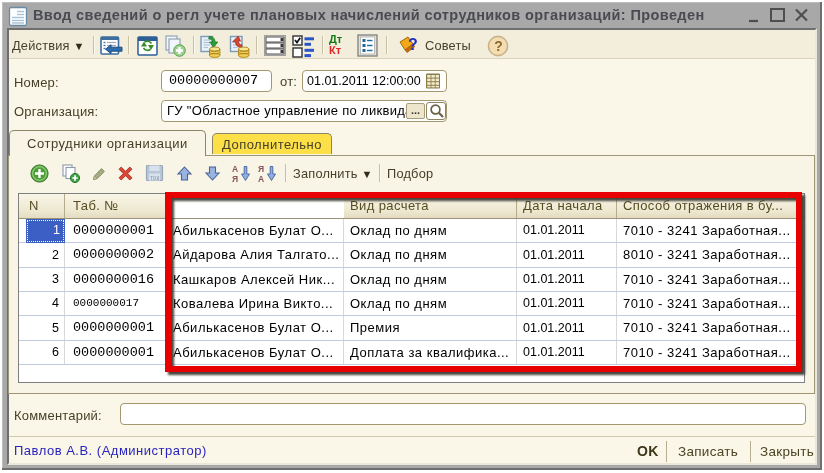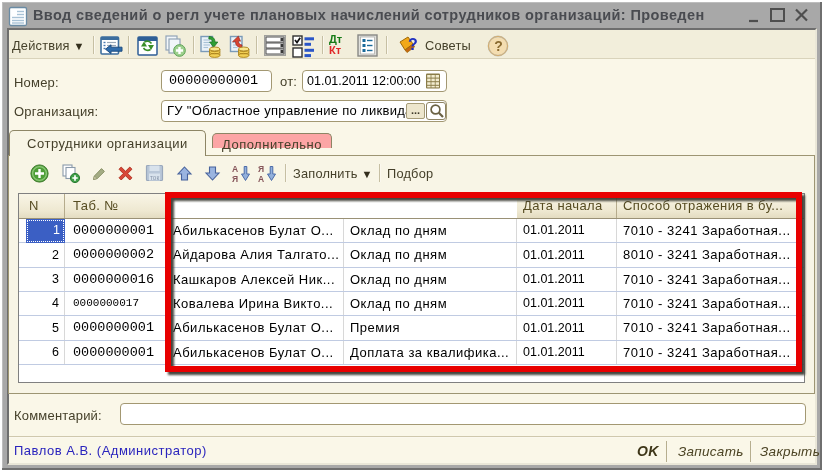--- a/index.html
+++ b/index.html
@@ -20,21 +20,21 @@
 #panel { left:8px; top:155px; width:807px; height:239px; border:1px solid #9d9573; background:#f8f5e6; }
 
 #tbl { left:18px; top:193px; width:787px; height:190px; background:#fff; border:1px solid #808080; }
 .hd { position:absolute; top:0; height:24px; background:linear-gradient(#f9f5e6,#eee8d1 70%,#e3dcc1); border-right:1px solid #b5ab8c; color:#564c22; font-size:13px; letter-spacing:0.4px; line-height:24px; padding-left:6px; white-space:nowrap; overflow:hidden; }
 .row { position:absolute; width:785px; border-bottom:1px solid #c0cbe2; background:#fff; }
 .cell { position:absolute; top:0; height:100%; font-size:13px; letter-spacing:0.5px; color:#000; white-space:nowrap; overflow:hidden; padding-left:6px; border-right:1px solid #d8d8d8; }
 .num { text-align:right; padding-right:5px; padding-left:0; }
 
 #red { left:165px; top:192px; width:637px; height:180px; border:6px solid #e80000; filter:drop-shadow(3px 3.5px 1px rgba(60,60,52,0.95)); }
 
-.btn { font-size:13.5px; letter-spacing:0.3px; color:#4c4424;font-style:italic; }
+.btn { font-size:13.5px; letter-spacing:0.3px; color:#4c4424; }
 .vsep { position:absolute; width:1px; height:21px; top:441px; background:#b6ae8e; box-shadow:1px 0 0 #faf7ec; }
 svg { position:absolute; overflow:visible; }
 </style>
 </head>
 <body>
 <div id="frame" class="abs"></div>
 <div id="client" class="abs"></div>
 
 <svg class="abs" style="left:9px;top:7px" width="18" height="19" viewBox="0 0 18 19">
   <rect x="0.5" y="0.5" width="17" height="18" rx="1.5" fill="#fdfeff" stroke="#6a8ba4" stroke-width="1.3"></rect>
@@ -168,21 +168,21 @@
   <text x="10" y="16" font-family="Liberation Sans" font-size="16" font-weight="bold" fill="#2030c0">?</text>
 </svg>
 <div class="abs lbl" style="left:425px;top:38px;font-size:12.8px">Советы</div>
 <svg class="abs" style="left:487px;top:35px" width="22" height="22" viewBox="0 0 22 22">
   <circle cx="11" cy="11" r="9.6" fill="#f4ddb0" stroke="#c0c0b4" stroke-width="1.6"></circle>
   <circle cx="11" cy="11" r="9.6" fill="none" stroke="#d8a860" stroke-width="0.8"></circle>
   <text x="7.2" y="16" font-family="Liberation Sans" font-size="14" font-weight="bold" fill="#8a6a30">?</text>
 </svg>
 
 <div class="abs lbl" style="left:14px;top:75px">Номер:</div>
-<div class="abs fld" style="left:161px;top:70px;width:111px;height:22px;font-family:'Liberation Mono',monospace;font-size:13.5px;letter-spacing:0;padding-left:7px">00000000001</div>
+<div class="abs fld" style="left:161px;top:70px;width:111px;height:22px;font-family:'Liberation Mono',monospace;font-size:13.5px;letter-spacing:0;padding-left:7px">00000000007</div>
 <div class="abs lbl" style="left:280px;top:74px">от:</div>
 <div class="abs fld" style="left:302px;top:70px;width:145px;height:22px;font-size:12.5px;letter-spacing:0;padding-left:4px">01.01.2011 12:00:00</div>
 <svg class="abs" style="left:425px;top:72px" width="18" height="18" viewBox="0 0 18 18">
   <rect x="1" y="1.5" width="14" height="15" fill="#8a7c48" rx="1"></rect>
   <g fill="#f2eccf">
     <rect x="2.2" y="3" width="3.4" height="2.6"></rect>
       <rect x="6.4" y="3" width="3.4" height="2.6"></rect>
       <rect x="10.6" y="3" width="3.4" height="2.6"></rect>
     <rect x="2.2" y="6.6" width="3.4" height="2.6"></rect>
       <rect x="6.4" y="6.6" width="3.4" height="2.6"></rect>
@@ -200,21 +200,21 @@
     <div style="width:240px;overflow:hidden;white-space:nowrap">ГУ "Областное управление по ликвидации чрезвычайных ситуаций"</div>
   </div>
 <div class="abs" style="left:406px;top:103px;width:19px;height:16px;background:#ede6cd;border:1px solid #a79d79;border-radius:2px;color:#3d3828;font-size:11px;text-align:center;line-height:12px;font-weight:bold">...</div>
 <div class="abs" style="left:426px;top:102px;width:20px;height:18px;border:1px solid #8d8363;border-radius:3px"></div>
 <svg class="abs" style="left:429px;top:103px" width="16" height="16" viewBox="0 0 16 16">
   <circle cx="6.5" cy="6.5" r="4.4" fill="none" stroke="#6b6244" stroke-width="1.7"></circle>
   <line x1="9.8" y1="9.8" x2="14" y2="14" stroke="#6b6244" stroke-width="2.2"></line>
 </svg>
 
 <div class="abs tab" style="left:9px;top:130px;width:197px;height:26px;background:#f8f5e6;line-height:26px;z-index:3">Сотрудники организации</div>
-<div class="abs tab" style="left:212px;top:133px;width:120px;height:15px;background:#fca5a5;line-height:22px;z-index:1">Дополнительно</div>
+<div class="abs tab" style="left:212px;top:133px;width:120px;height:21px;background:#fde047;line-height:22px;z-index:1">Дополнительно</div>
 <div id="panel" class="abs" style="z-index:2"></div>
 <div class="abs" style="left:10px;top:155px;width:195px;height:2px;background:#f8f5e6;z-index:4"></div>
 
 <svg class="abs" style="left:30px;top:164px;z-index:5" width="19" height="19" viewBox="0 0 19 19">
   <circle cx="9.5" cy="9.5" r="8.6" fill="#4e9e38" stroke="#3a7828" stroke-width="1"></circle>
   <circle cx="9.5" cy="9.5" r="6.9" fill="none" stroke="#8cc878" stroke-width="1.4"></circle>
   <path d="M9.5 5 v9 M5 9.5 h9" stroke="#fff" stroke-width="2.4"></path>
 </svg>
 <svg class="abs" style="left:61px;top:164px;z-index:5" width="20" height="19" viewBox="0 0 20 19">
   <rect x="2" y="1" width="9" height="11" fill="#fff" stroke="#8a9aaa" stroke-width="1.1"></rect>
@@ -253,20 +253,21 @@
 </svg>
 <div class="abs lbl" style="left:293px;top:166px;z-index:5;font-size:12.8px">Заполнить <span style="font-size:11px;position:relative;top:-0.5px;color:#332e1c">▼</span></div>
 <div class="abs lbl" style="left:387px;top:166px;z-index:5;font-size:12.8px">Подбор</div>
 <div class="tsep" style="left:285px;top:164px;z-index:5"></div>
 <div class="tsep" style="left:379px;top:164px;z-index:5"></div>
 
 <div id="tbl" class="abs" style="z-index:5"></div>
 <div class="abs" style="left:19px;top:194px;width:785px;height:188px;z-index:6;background:#fff;overflow:hidden">
   <div class="hd" style="left:0;width:46px;padding-left:10px">N</div>
   <div class="hd" style="left:46px;width:102px;padding-left:8px">Таб. №</div>
+  <div class="hd" style="left:325px;width:173px">Вид расчета</div>
   <div class="hd" style="left:498px;width:100px">Дата начала</div>
   <div class="hd" style="left:598px;width:187px;border-right:none">Способ отражения в бу...</div>
   <div class="abs" style="left:0;top:24px;width:785px;height:1px;background:#9a9176"></div>
   <div class="row" style="top:25px;height:24px;line-height:23px">
     <div class="cell num" style="left:0;width:46px;font-size:12.5px;letter-spacing:0"></div>
       <div class="abs" style="left:7px;top:0;width:39px;height:24px;background:#3b5fc4;color:#fff;outline:1px dotted #fff;outline-offset:-2px;font-size:12.5px;text-align:right;padding-right:5px;line-height:23px">1</div>
     <div class="cell" style="left:46px;width:102px;padding-left:8px;font-family:'Liberation Mono',monospace;font-size:13.5px;letter-spacing:0">0000000001</div>
     <div class="cell" style="left:148px;width:177px">Абилькасенов Булат О...</div>
     <div class="cell" style="left:325px;width:173px">Оклад по дням</div>
     <div class="cell" style="left:498px;width:100px;font-size:12.5px;letter-spacing:0">01.01.2011</div>

